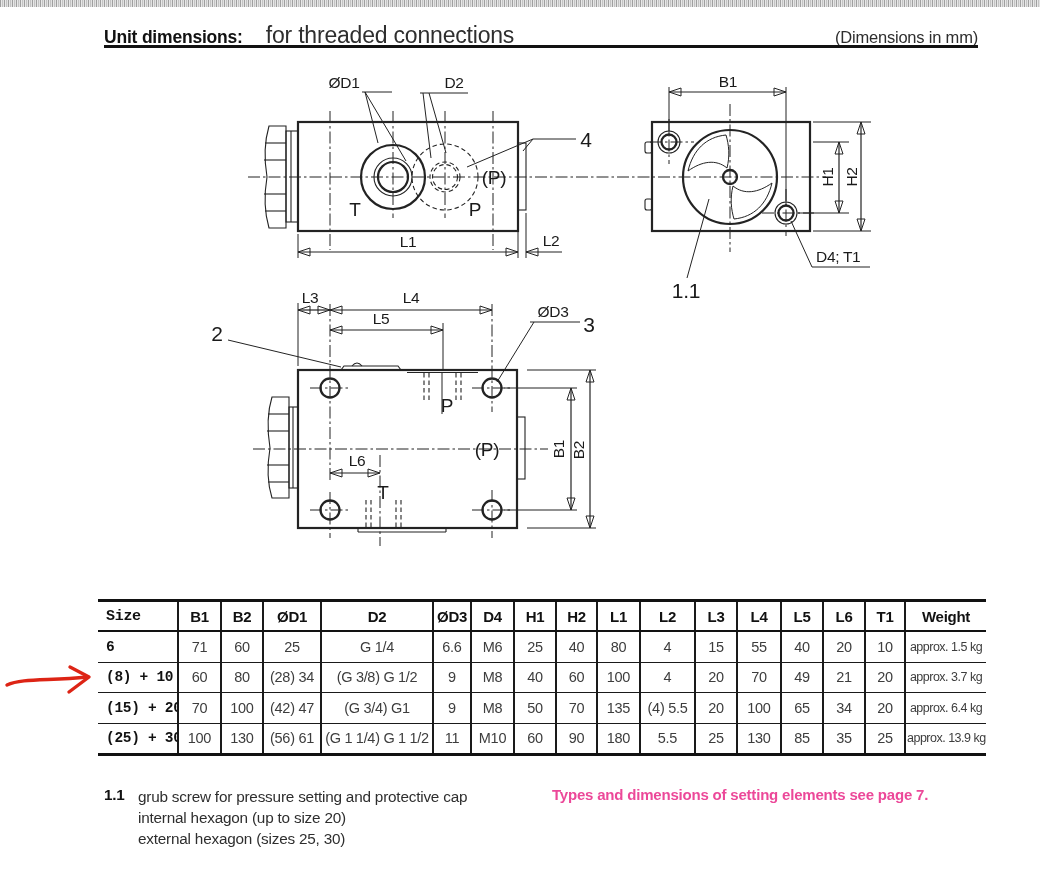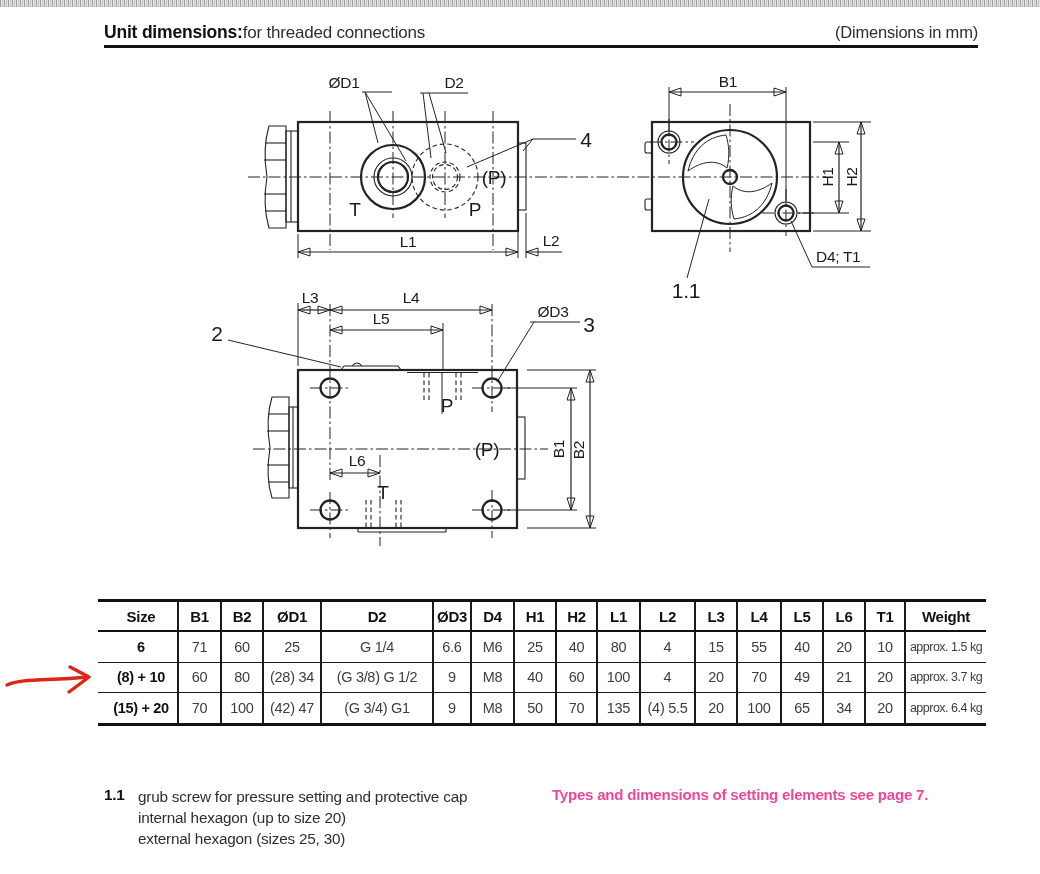--- a/index.html
+++ b/index.html
@@ -6,21 +6,21 @@
   body{width:1040px;height:874px;position:relative;overflow:hidden;
        font-family:"Liberation Sans",sans-serif;color:#111;}
   
   .scanband{position:absolute;top:0;left:0;width:1040px;height:7px;
     background:repeating-linear-gradient(90deg,#8f8f8f 0 1px,#e3e3e3 1px 2px,#b9b9b9 2px 3px,#dcdcdc 3px 4px);
     opacity:.85;}
   
   .hdr{position:absolute;left:104px;top:22px;width:874px;display:flex;
        justify-content:space-between;align-items:baseline;}
   .hdr .title{font-size:17.5px;font-weight:bold;letter-spacing:-.2px;color:#111;text-align:right;}
-  .hdr .subtitle{font-size:17px;font-weight:normal;color:#2e2e2e;margin-left:0;letter-spacing:-.2px;}
+  .hdr .subtitle{font-size:23px;font-weight:normal;color:#2e2e2e;margin-left:23px;letter-spacing:-.2px;}
   .hdr .dimnote{font-size:16.5px;color:#2e2e2e;letter-spacing:-.2px;margin-left:43px;}
   .hrule{position:absolute;left:104px;top:45px;width:874px;height:3px;background:#121212;}
   
   .drawing{position:absolute;left:0;top:0;width:1040px;height:599px;}
   .drawing line,.drawing rect,.drawing circle,.drawing path{stroke:#232323;fill:none;}
   .b2{stroke-width:2.2;} .b15{stroke-width:2.3;} .t1{stroke-width:1.1;}
   .cl{stroke-width:1;stroke-dasharray:12 3 2.5 3;}
   .hl{stroke-width:1.1;stroke-dasharray:4.5 3;}
   .dim{stroke-width:1.2;} .ext{stroke-width:1;} .ldr{stroke-width:1;}
   .fin{fill:#1d1d1d;stroke:none;}
@@ -28,21 +28,21 @@
   .dim-label{font-size:15.5px;} .port{font-size:19px;} .item{font-size:21px;}
   
   .tblwrap{position:absolute;left:98px;top:599px;width:884px;}
   table.dim-table{border-collapse:collapse;table-layout:fixed;width:884px;}
   .dim-table th{border-top:3px solid #121212;border-bottom:2.5px solid #121212;
     font-size:15px;font-weight:bold;height:28px;text-align:center;letter-spacing:-.3px;padding:0 1px;}
   .dim-table td{border-bottom:1.4px solid #1a1a1a;font-size:14.5px;color:#3d3d3d;
     height:29.5px;text-align:center;letter-spacing:-.3px;padding:0 1px;overflow:hidden;white-space:nowrap;}
   .dim-table tr:last-child td{border-bottom:3px solid #121212;}
   .dim-table th + th,.dim-table td + td{border-left:2px solid #1a1a1a;}
-  .dim-table .h-size,.dim-table .c-size{text-align:center;padding-left:8px;}
+  .dim-table .h-size,.dim-table .c-size{text-align:left;padding-left:8px;font-family:Liberation Mono, monospace;}
   .dim-table .c-size{font-weight:bold;color:#111;}
   .dim-table .c-weight{font-size:12.5px;letter-spacing:-.5px;}
   
   .notes{position:absolute;left:104px;top:786px;display:flex;font-size:15.3px;color:#2e2e2e;letter-spacing:-.2px;}
   .notes .ref{font-weight:bold;color:#111;width:34px;flex:none;}
   .notes .nlines div{line-height:21px;}
   .rightnote{position:absolute;left:552px;top:786px;font-size:15px;font-weight:bold;color:#ec4899;letter-spacing:-.2px;}
   
   .redarrow{position:absolute;left:0;top:655px;width:110px;height:50px;}
   .redarrow path{fill:none;stroke-linecap:round;stroke-linejoin:round;}
@@ -335,20 +335,39 @@
           <td>70</td>
           <td>135</td>
           <td>(4) 5.5</td>
           <td>20</td>
           <td>100</td>
           <td>65</td>
           <td>34</td>
           <td>20</td>
           <td class="c-weight">approx. 6.4 kg</td>
         </tr>
+        <tr>
+          <td class="c-size">(25) + 30</td>
+          <td>100</td>
+          <td>130</td>
+          <td>(56) 61</td>
+          <td>(G 1 1/4) G 1 1/2</td>
+          <td>11</td>
+          <td>M10</td>
+          <td>60</td>
+          <td>90</td>
+          <td>180</td>
+          <td>5.5</td>
+          <td>25</td>
+          <td>130</td>
+          <td>85</td>
+          <td>35</td>
+          <td>25</td>
+          <td class="c-weight">approx. 13.9 kg</td>
+        </tr>
       </tbody>
   </table>
 </div>
 
 <div class="notes">
   <div class="ref">1.1</div>
   <div class="nlines">
     <div>grub screw for pressure setting and protective cap</div>
     <div>internal hexagon (up to size 20)</div>
     <div>external hexagon (sizes 25, 30)</div>

